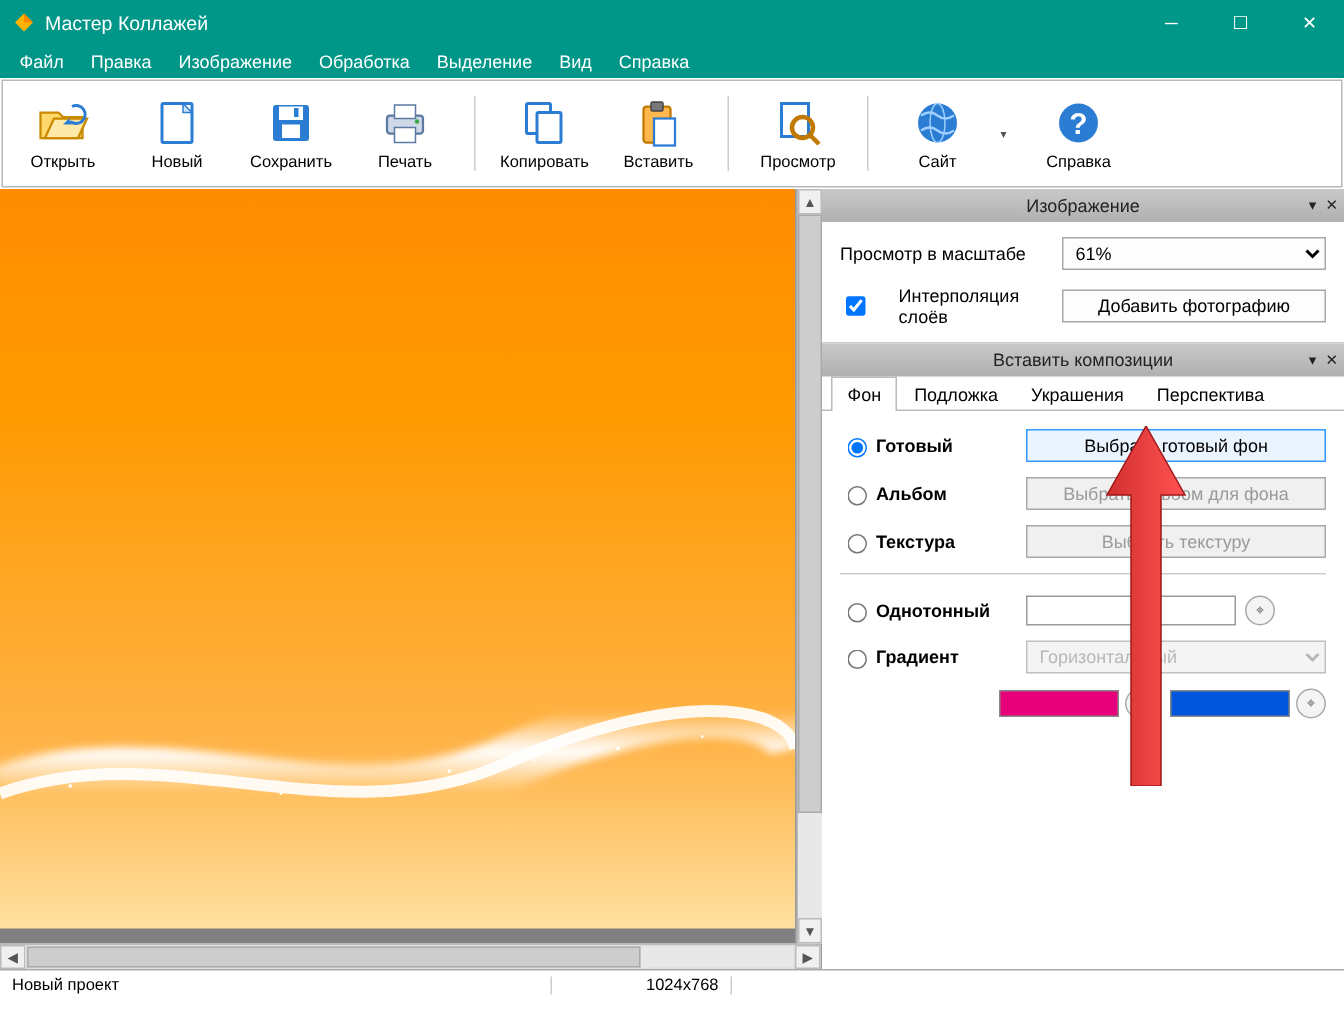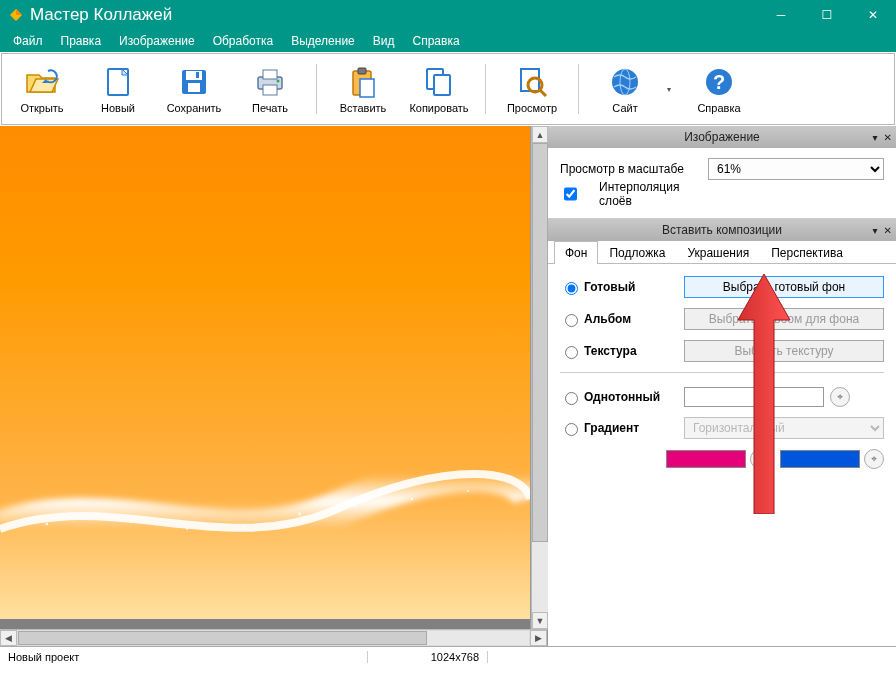--- a/index.html
+++ b/index.html
@@ -1,19 +1,19 @@
 <!DOCTYPE html>
 <html><head>
 <meta charset="utf-8">
 <style>
   * { box-sizing: border-box; }
   html, body { margin: 0; padding: 0; width: 896px; height: 675px; font-family: "Segoe UI", Tahoma, sans-serif; font-size: 12px; overflow: hidden; background: #fff; }
   .titlebar { height: 30px; background: #009688; color: #fff; display: flex; align-items: center; padding-left: 8px; }
   .titlebar .title-ico { width: 16px; height: 16px; margin-right: 6px; }
-  .titlebar .title-txt { flex: 1; font-size: 17px; }
+  .titlebar .title-txt { flex: 1; font-size: 13px; }
   .titlebar .winbtn { width: 46px; height: 30px; display: flex; align-items: center; justify-content: center; color: #fff; font-size: 12px; }
   .menubar { height: 22px; background: #009688; color: #fff; display: flex; align-items: center; padding: 0 6px; gap: 4px; font-size: 12px; }
   .menubar span { padding: 2px 7px; cursor: default; }
   .toolbar { height: 72px; border: 1px solid #b8b8b8; margin: 1px; display: flex; align-items: center; padding: 2px 6px; gap: 8px; background: #fff; }
   .tool { display: flex; flex-direction: column; align-items: center; justify-content: center; min-width: 68px; height: 66px; gap: 2px; }
   .tool .icon { width: 36px; height: 36px; display: flex; align-items: center; justify-content: center; }
   .tool .lbl { font-size: 11px; }
   .tsep { width: 1px; height: 50px; background: #ccc; margin: 0 4px; }
   .dropmark { width: 10px; font-size: 8px; color: #555; align-self: center; }
   .workrow { display: flex; height: 520px; }
@@ -27,21 +27,21 @@
   .hscroll .thumb { position:absolute; left:0; top:0; bottom:0; width: 80%; background: #cdcdcd; border:1px solid #aaa;}
   .canvas-vscroll { width: 17px; background:#e8e8e8; border-left:1px solid #bbb; display:flex; flex-direction:column;}
   .canvas-vscroll .arrow { height:17px; border:1px solid #bbb; background:#f0f0f0; display:flex;align-items:center;justify-content:center;font-size:9px;color:#555;}
   .canvas-vscroll .vtrack{flex:1; position:relative;}
   .canvas-vscroll .vthumb{position:absolute;top:0;left:0;right:0;height:85%;background:#cdcdcd;border:1px solid #aaa;}
 
   .side { flex: 1; display: flex; flex-direction: column; background: #fff; }
   .panel-head { height: 22px; background: linear-gradient(#c8c8c8,#b0b0b0); color:#222; display:flex; align-items:center; justify-content:center; position:relative; font-size:12px;}
   .panel-head .ctl { position:absolute; right:4px; display:flex; gap:6px; font-size:10px;}
   .panel-body { padding: 10px 12px; border-bottom: 1px solid #ccc; }
-  .row { display:flex; align-items:center; gap:8px; }
+  .row { display:flex; align-items:center; margin-bottom:10px; gap:8px; }
   .row label { font-size:12px; }
   select,button.btn { font-size:12px; border:1px solid #a8a8a8; background:#fdfdfd; height:22px; }
   select { padding: 2px 4px; }
   button.btn { padding: 2px 10px; min-width: 150px; cursor:pointer;}
   button.btn.primary { border:1px solid #3399ff; background:#eaf4ff; color:#000;}
   button.btn.disabled { color:#9a9a9a; background:#f0f0f0; }
   input[type=checkbox]{ width:14px;height:14px;}
   .tabs { display:flex; border-bottom:1px solid #bbb; padding: 0 6px; font-size:12px;}
   .tab { padding: 4px 10px; border:1px solid transparent; border-bottom:none; margin-bottom:-1px; cursor:default;}
   .tab.active { border-color:#bbb; background:#fff;}
@@ -124,35 +124,35 @@
           <rect x="11" y="20" width="14" height="10" fill="#fff" stroke="#5a7aa3"></rect>
           <circle cx="26" cy="16" r="1.5" fill="#3a4"></circle>
         </svg>
       </span>
     <span class="lbl">Печать</span>
   </div>
   <div class="tsep"></div>
   <div class="tool">
     <span class="icon">
         <svg width="34" height="34" viewBox="0 0 34 34">
+          <rect x="5" y="4" width="16" height="20" rx="1" fill="#fff" stroke="#2b7cd3" stroke-width="2"></rect>
+          <rect x="12" y="10" width="16" height="20" rx="1" fill="#fff" stroke="#2b7cd3" stroke-width="2"></rect>
+        </svg>
+      </span>
+    <span class="lbl">Копировать</span>
+  </div>
+  <div class="tool">
+    <span class="icon">
+        <svg width="34" height="34" viewBox="0 0 34 34">
           <rect x="7" y="6" width="18" height="24" rx="2" fill="#ffb84d" stroke="#c07800" stroke-width="1.5"></rect>
           <rect x="12" y="3" width="8" height="6" rx="1" fill="#777" stroke="#444"></rect>
           <rect x="14" y="14" width="14" height="18" fill="#fff" stroke="#2b7cd3" stroke-width="1.5"></rect>
         </svg>
       </span>
     <span class="lbl">Вставить</span>
-  </div>
-  <div class="tool">
-    <span class="icon">
-        <svg width="34" height="34" viewBox="0 0 34 34">
-          <rect x="5" y="4" width="16" height="20" rx="1" fill="#fff" stroke="#2b7cd3" stroke-width="2"></rect>
-          <rect x="12" y="10" width="16" height="20" rx="1" fill="#fff" stroke="#2b7cd3" stroke-width="2"></rect>
-        </svg>
-      </span>
-    <span class="lbl">Копировать</span>
   </div>
   <div class="tsep"></div>
   <div class="tool">
     <span class="icon">
         <svg width="34" height="34" viewBox="0 0 34 34">
           <rect x="6" y="4" width="18" height="22" fill="#fff" stroke="#2b7cd3" stroke-width="2"></rect>
           <circle cx="20" cy="20" r="7" fill="none" stroke="#c07800" stroke-width="3"></circle>
           <line x1="25" y1="25" x2="31" y2="31" stroke="#c07800" stroke-width="3"></line>
         </svg>
       </span>
@@ -243,20 +243,21 @@
         <label style="width:140px;">Просмотр в масштабе</label>
         <select style="flex:1;">
           <option>61%</option>
         </select>
       </div>
       <div class="row" style="margin-bottom:0;">
         <label style="display:flex;align-items:center;width:140px;">
           <input type="checkbox" checked="" style="">
           <span style="margin-left:19px;">Интерполяция слоёв</span>
         </label>
+        <button class="btn" style="flex:1;">Добавить фотографию</button>
       </div>
     </div>
 
     <div class="panel-head">
       <span>Вставить композиции</span>
       <span class="ctl">
           <span>▾</span>
           <span>✕</span>
         </span>
     </div>

